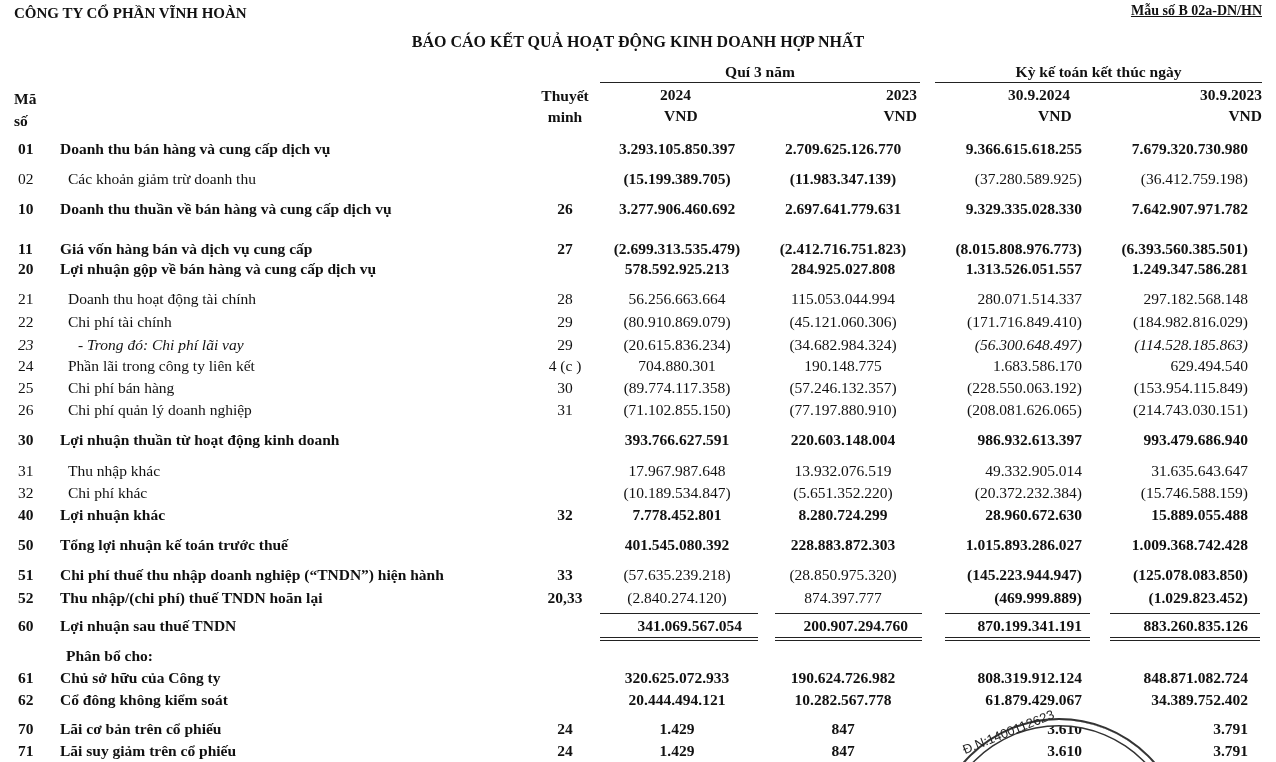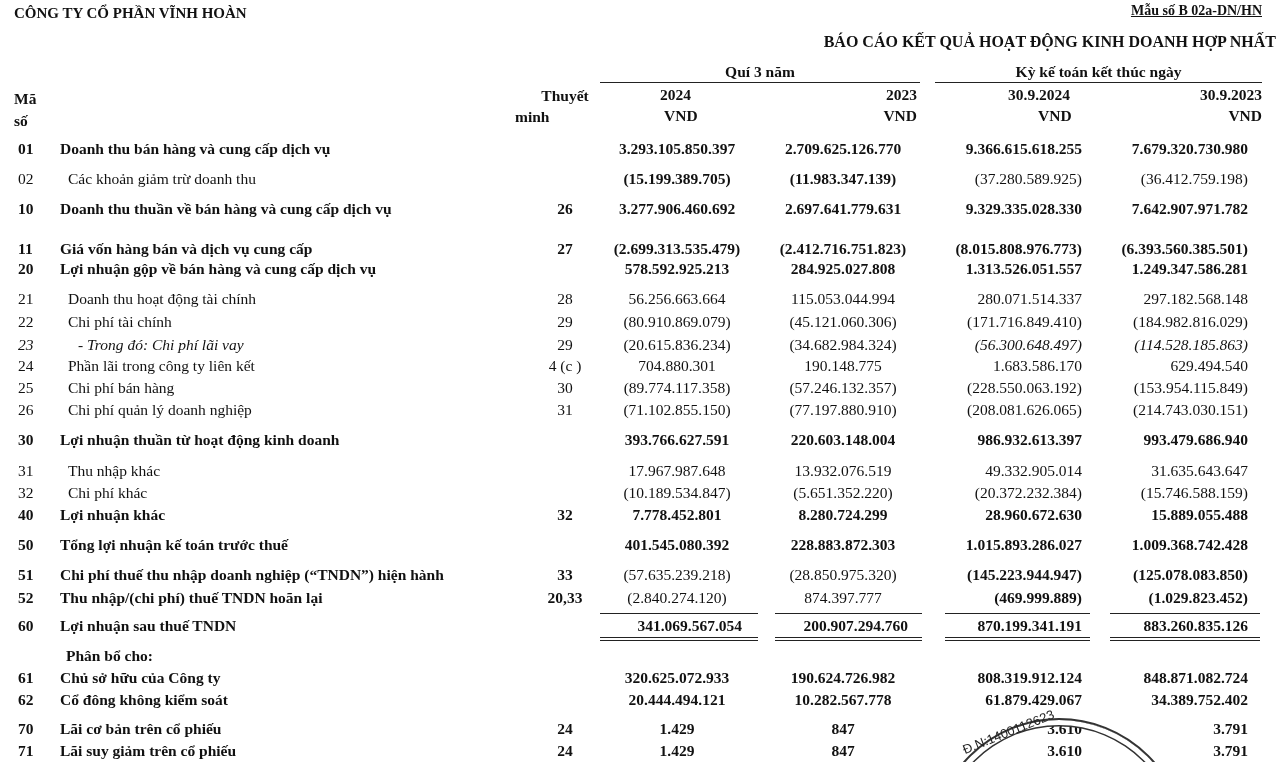--- a/index.html
+++ b/index.html
@@ -5,21 +5,21 @@
   html, body { margin:0; padding:0; background:#ffffff; }
   body {
     width:1276px; height:762px; position:relative; overflow:hidden;
     font-family:"Liberation Serif", serif; color:#111; font-size:15.5px;
   }
   .abs { position:absolute; white-space:nowrap; }
   .b { font-weight:bold; }
   .i { font-style:italic; }
   .company { left:14px; top:5px; font-size:15px; font-weight:bold; }
   .form-no { right:14px; top:3px; font-size:14px; font-weight:bold;text-decoration:underline; }
-  .title { left:0; width:1276px; text-align:right; top:33px; font-size:16px; font-weight:bold; }
+  .title { left:0; width:1276px; text-align:center; top:33px; font-size:16px; font-weight:bold; }
   .hdr { font-weight:bold; font-size:15.5px; }
   .group-line { position:absolute; height:0; border-top:1.5px solid #222; }
   .row { position:absolute; left:0; width:1276px; height:22px; }
   .code { position:absolute; left:18px; }
   .label { position:absolute; left:60px; }
   .label.ind { left:68px; }
   .note { position:absolute; left:515px; width:100px; text-align:center; }
   .num { position:absolute; text-align:center; width:170px; }
   .c1 { left:592px; }
   .c2 { left:758px; }
@@ -37,21 +37,21 @@
 </head>
 <body>
 
 <div class="abs company">CÔNG TY CỔ PHẦN VĨNH HOÀN</div>
 <div class="abs form-no">Mẫu số B 02a-DN/HN</div>
 <div class="abs title">BÁO CÁO KẾT QUẢ HOẠT ĐỘNG KINH DOANH HỢP NHẤT</div>
 
 <div class="abs hdr" style="left:14px;top:90px;">Mã</div>
 <div class="abs hdr" style="left:14px;top:112px;">số</div>
 <div class="abs hdr" style="left:515px;width:100px;text-align:center;top:87px;">Thuyết</div>
-<div class="abs hdr" style="left:515px;width:100px;top:108px;">minh</div>
+<div class="abs hdr" style="left:515px;width:100px;text-align:center;top:108px;">minh</div>
 
 <div class="abs hdr" style="left:600px;width:320px;text-align:center;top:63px;">Quí 3 năm</div>
 <div class="group-line" style="left:600px;width:320px;top:82px;"></div>
 <div class="abs hdr" style="left:935px;width:327px;text-align:center;top:63px;">Kỳ kế toán kết thúc ngày</div>
 <div class="group-line" style="left:935px;width:327px;top:82px;"></div>
 
 <div class="abs hdr" style="left:660px;top:86px;">2024</div>
 <div class="abs hdr" style="right:359px;top:86px;">2023</div>
 <div class="abs hdr" style="left:1008px;top:86px;">30.9.2024</div>
 <div class="abs hdr" style="right:14px;top:86px;">30.9.2023</div>

